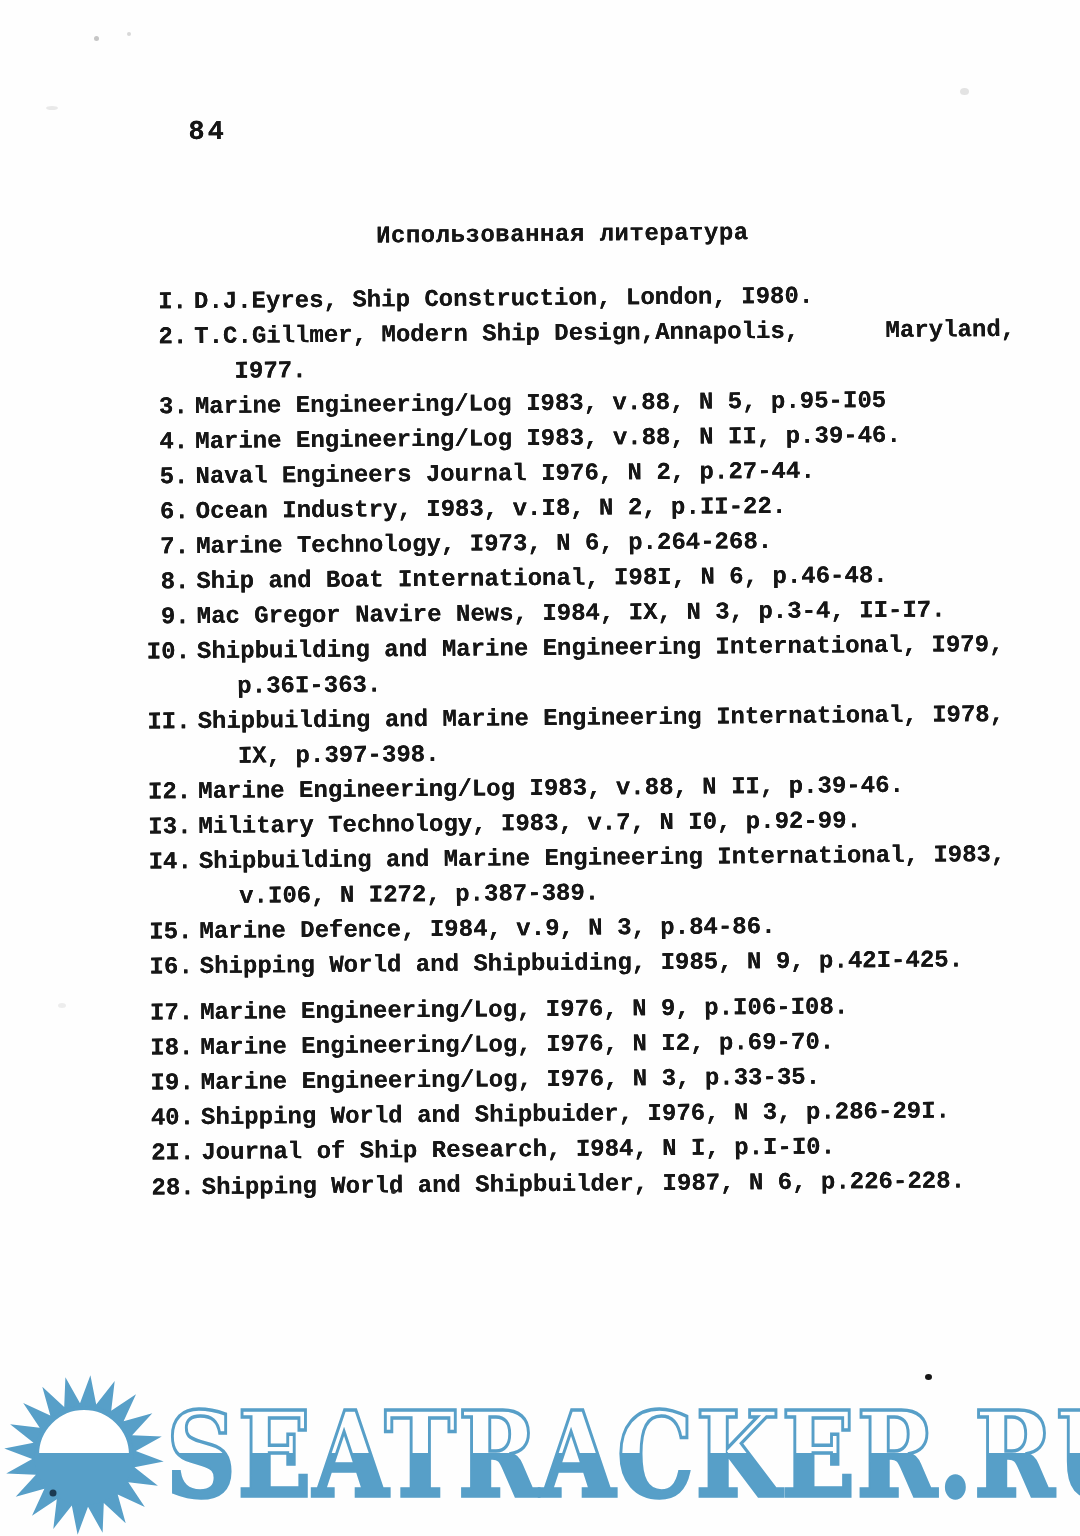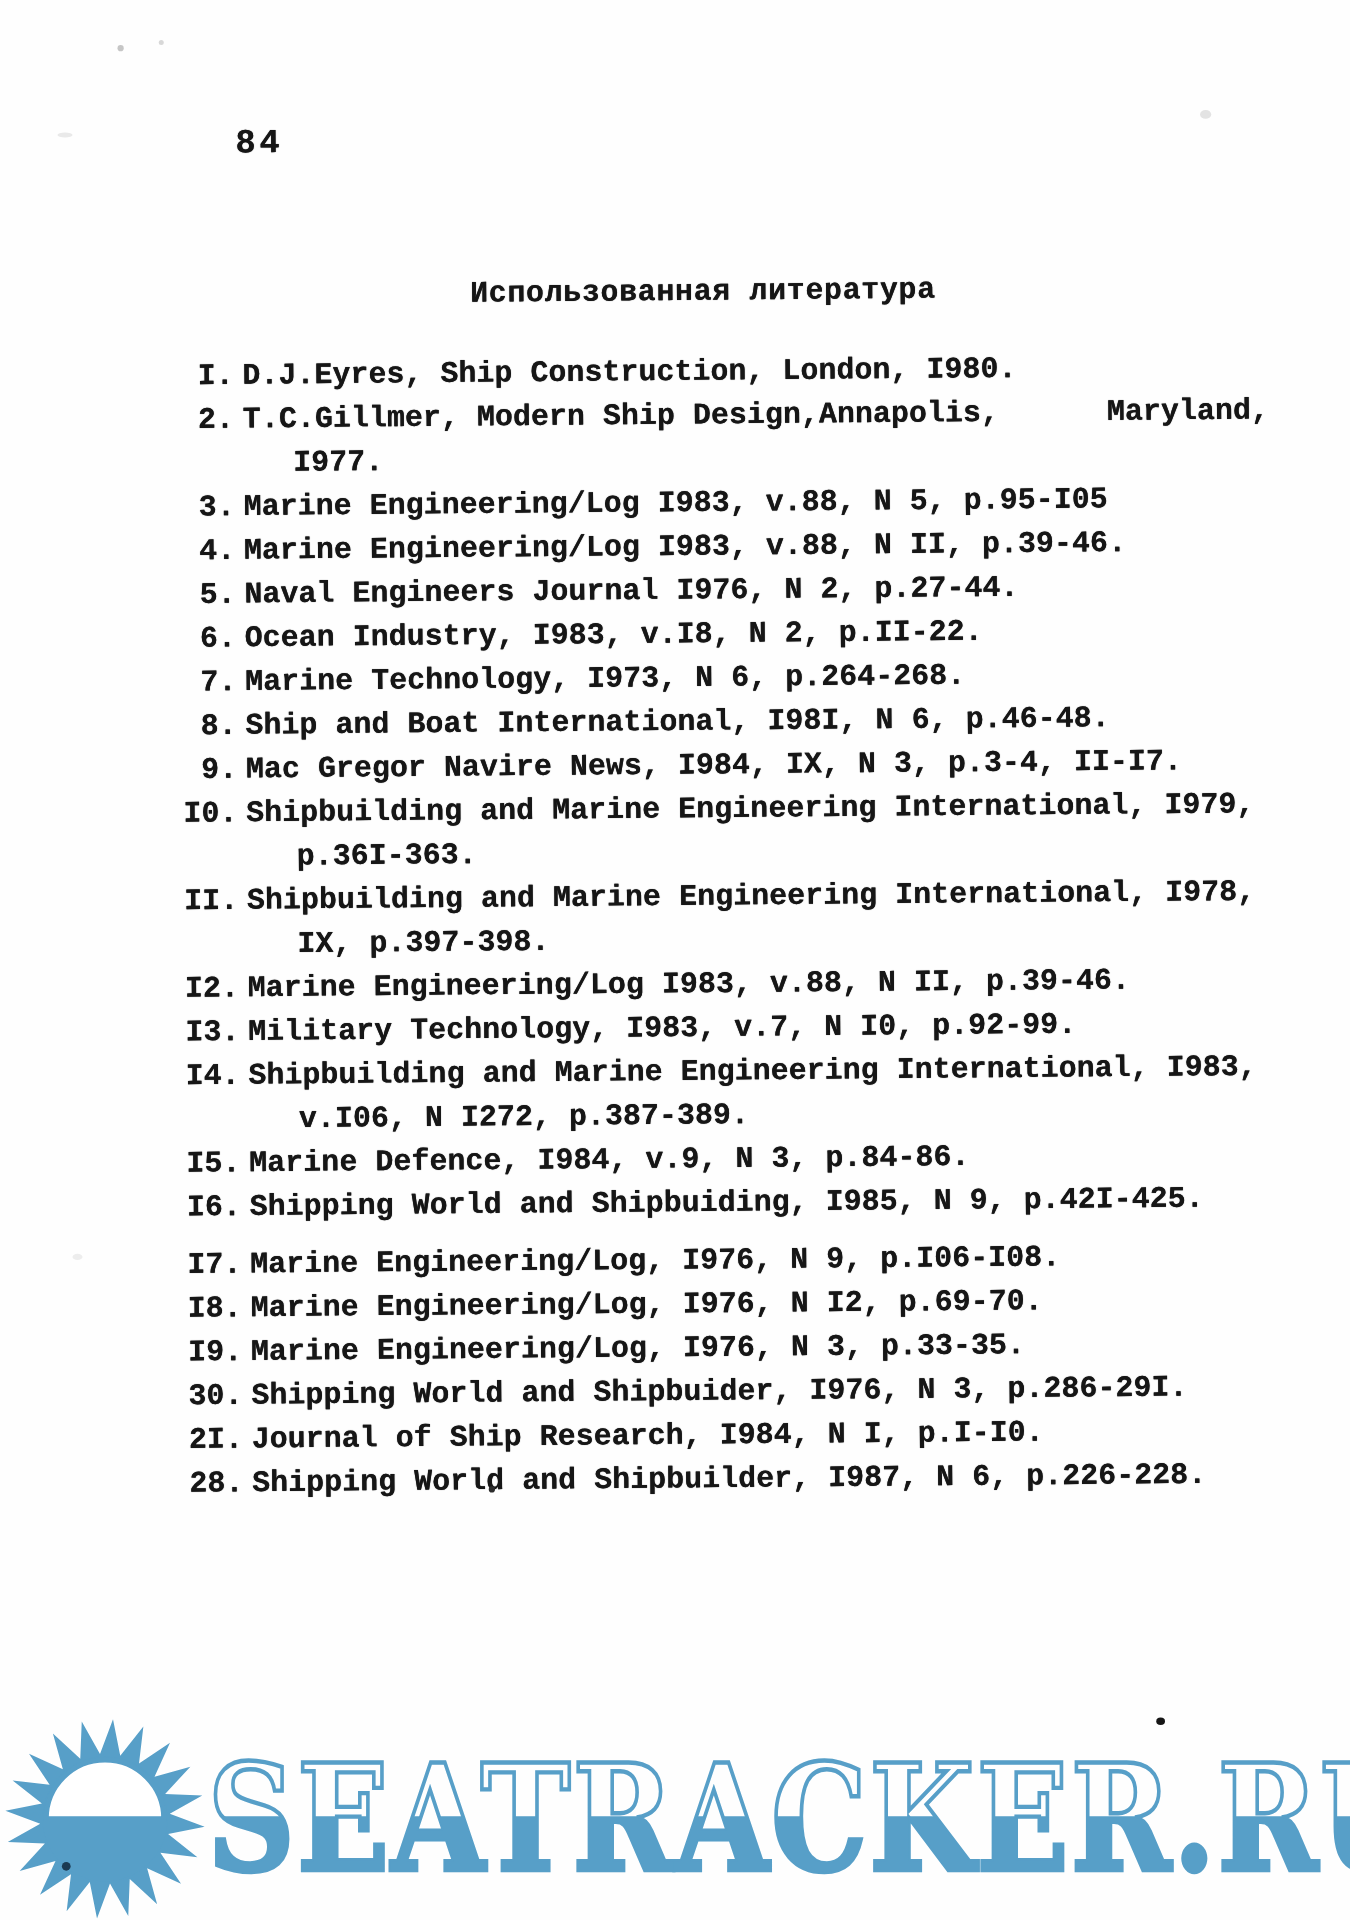--- a/index.html
+++ b/index.html
@@ -10,21 +10,21 @@
     overflow:hidden;
     font-family:"Liberation Mono", monospace;
   }
   
   .typed { color:#161616; font-weight:bold; text-shadow:0 0 0.6px #161616; }
   .content {
     position:absolute; left:0; top:0; width:1080px; height:1300px;
     transform:rotate(-0.5deg); transform-origin:540px 650px;
   }
   .page-number {
-    position:absolute; left:193px; top:98px;
+    position:absolute; left:193px; top:114px;
     font-size:27px; letter-spacing:3px;
   }
   .doc-title {
     position:absolute; left:0; top:221px; width:1080px;
     text-align:center; text-indent:52px;
     font-size:24px; letter-spacing:0.5px;
   }
   .ref-list { position:absolute; left:146px; top:281px; width:910px; font-size:24px; }
   .ref-row { display:flex; align-items:flex-start; }
   .ref-row.gap-before { margin-top:11px; }
@@ -177,21 +177,21 @@
           <div class="ref-line">Marine Engineering/Log, I976, N I2, p.69-70.</div>
         </div>
       </div>
       <div class="ref-row">
         <span class="ref-num">I9.</span>
         <div class="ref-body">
           <div class="ref-line">Marine Engineering/Log, I976, N 3, p.33-35.</div>
         </div>
       </div>
       <div class="ref-row">
-        <span class="ref-num">30.</span>
+        <span class="ref-num">40.</span>
         <div class="ref-body">
           <div class="ref-line">Shipping World and Shipbuider, I976, N 3, p.286-29I.</div>
         </div>
       </div>
       <div class="ref-row">
         <span class="ref-num">2I.</span>
         <div class="ref-body">
           <div class="ref-line">Journal of Ship Research, I984, N I, p.I-I0.</div>
         </div>
       </div>

